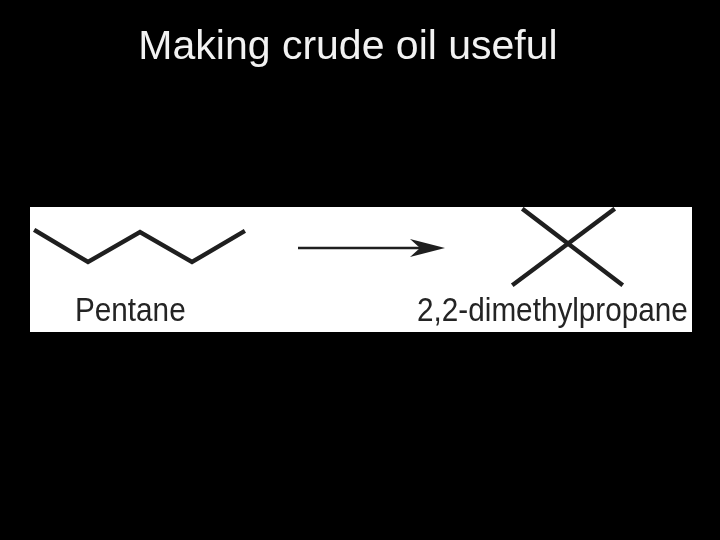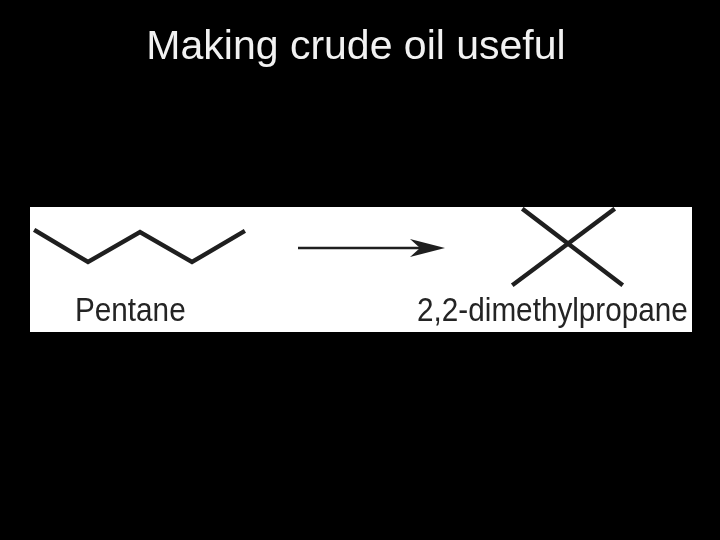--- a/index.html
+++ b/index.html
@@ -11,21 +11,21 @@
     position: relative;
     width: 720px;
     height: 540px;
     background: #000000;
     overflow: hidden;
     font-family: "Liberation Sans", sans-serif;
   }
   .title {
     position: absolute;
     top: 22px;
-    left: 8px;
+    left: 0;
     width: 696px;
     text-align: center;
     color: #f2f2f2;
     font-size: 41px;
     line-height: 46px;
     font-weight: 400;
     letter-spacing: 0px;
   }
   .figure-panel {
     position: absolute;

